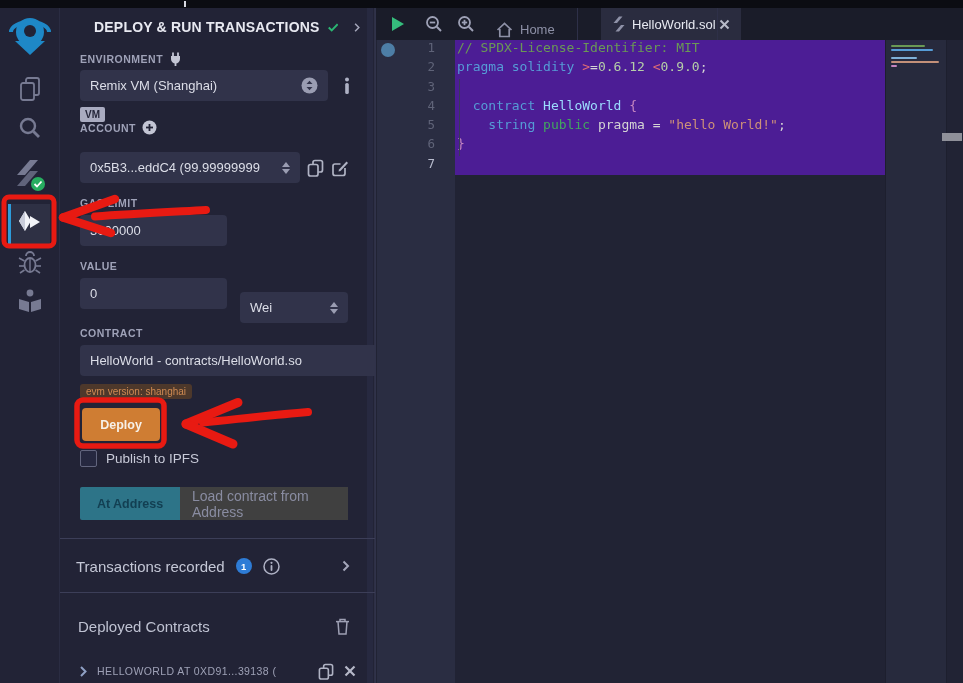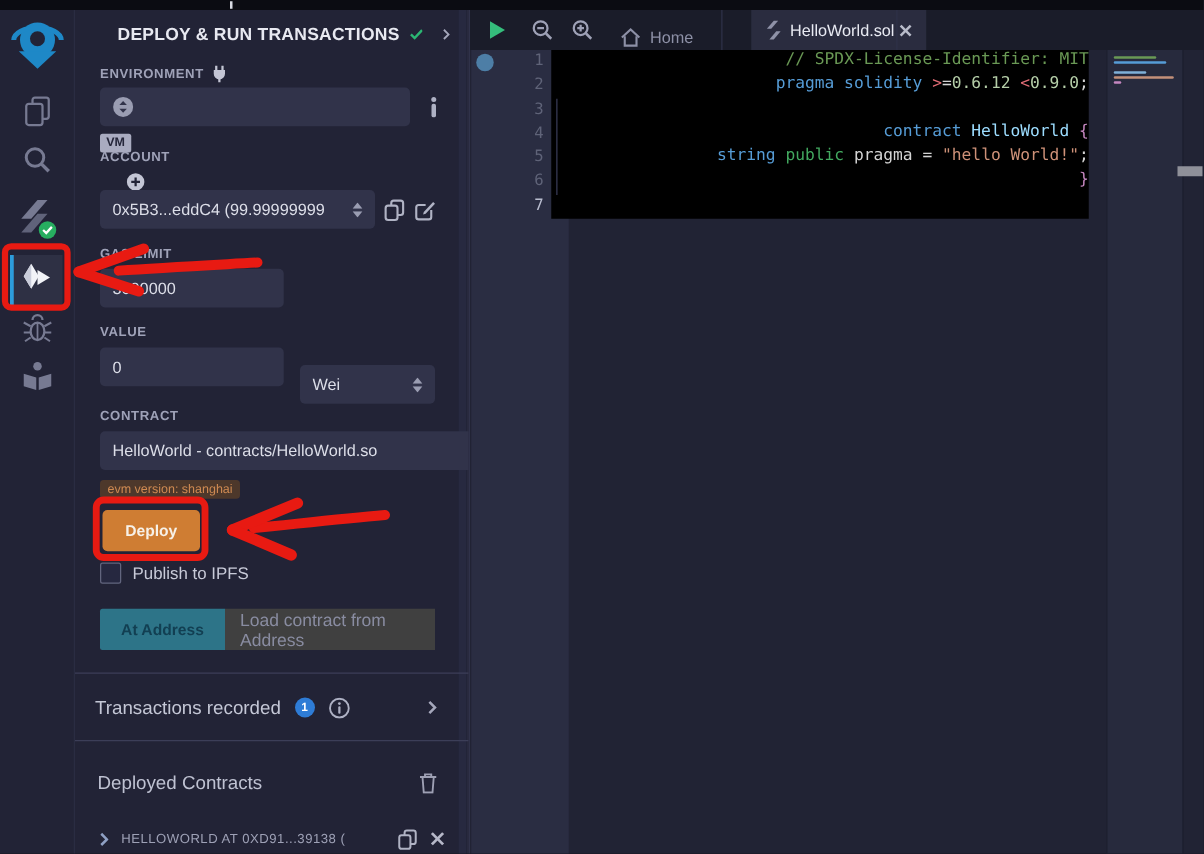--- a/index.html
+++ b/index.html
@@ -57,21 +57,21 @@
   .tb-sep{position:absolute;top:0;width:1px;height:32px;background:#2e3048;}
   .hometab{position:absolute;left:106px;top:0;height:43px;display:flex;align-items:center;gap:7px;padding:0 14px;
       color:#8d90a6;font-size:13px;cursor:pointer;justify-content:flex-end;}
   .activetab{position:absolute;left:201px;top:0;width:140px;height:32px;background:#2a2c3f;display:flex;align-items:center;cursor:pointer;margin-left:24px;}
   .activetab .tlabel{color:#e8eaf2;font-size:13px;margin-left:7px;}
   .gutter{position:absolute;left:1px;top:32px;width:78px;bottom:0;background:#2a2d42;}
   .ln{height:19.3px;line-height:19.3px;text-align:right;padding-right:20px;color:#5f6378;
       font:12.5px "DejaVu Sans Mono",monospace;}
   .ln-cur{color:#b9bdcf;}
   .gdot{position:absolute;left:4px;top:3px;width:14px;height:14px;border-radius:50%;background:#4d7ea6;}
-  .band{position:absolute;left:65px;top:32px;width:430px;height:135px;background:#000000;text-align:right;}
+  .band{position:absolute;left:79px;top:32px;width:430px;height:135px;background:#4c1d95;}
   .cl{height:19.3px;line-height:19.3px;white-space:pre;font:13px "DejaVu Sans Mono",monospace;color:#d4d4d4;padding-left:2px;}
   .iguide{position:absolute;left:4px;top:39px;width:1px;height:77px;background:#383b57;}
   .t-plain{color:#d4d4d4;} .t-comment{color:#6A9955;} .t-kw{color:#569cd6;}
   .t-op{color:#e06c75;}   .t-num{color:#b5cea8;}     .t-type{color:#9cdcfe;}
   .t-vis{color:#42a85f;}  .t-str{color:#ce9178;}     .t-brace{color:#c586c0;}
   .minimap{position:absolute;left:509px;top:32px;width:61px;bottom:0;background:#272a3d;border-left:1px solid #1d1f2e;box-sizing:border-box;}
   .mrow{height:3px;margin:1px 0 0 5px;display:flex;}
   .mrow span{height:2px;border-radius:1px;display:block;}
   .scrollcol{position:absolute;left:570px;top:32px;width:18px;bottom:0;background:#212334;border-left:1px solid #1d1f2e;box-sizing:border-box;}
   .scrollhandle{position:absolute;left:566px;top:125px;width:20px;height:8px;background:#8f9099;cursor:grab;}
@@ -169,33 +169,34 @@
     <div class="lbl" style="top:44px;">
       <span>ENVIRONMENT</span>
       <svg class="ic" width="13" height="14" viewBox="0 0 13 14">
         <line x1="4" y1="0.5" x2="4" y2="4" stroke="#c3c5d4" stroke-width="1.8"></line>
         <line x1="9" y1="0.5" x2="9" y2="4" stroke="#c3c5d4" stroke-width="1.8"></line>
         <path d="M2 4 h9 v3 a4.5 4.5 0 0 1 -9 0 Z" fill="#c3c5d4"></path>
         <line x1="6.5" y1="11" x2="6.5" y2="14" stroke="#c3c5d4" stroke-width="1.8"></line>
       </svg>
     </div>
     <div class="select" style="left:20px;top:62px;width:248px;">
+      <span class="val">Remix VM (Shanghai)</span>
       <svg class="ic" width="17" height="17" viewBox="0 0 17 17">
         <circle cx="8.5" cy="8.5" r="8" fill="#9a9db2"></circle>
         <path d="M5.5 7 L8.5 3.8 L11.5 7 Z" fill="#31334a"></path>
         <path d="M5.5 10 L8.5 13.2 L11.5 10 Z" fill="#31334a"></path>
       </svg>
     </div>
     <svg class="ic abs" style="left:281px;top:69px;" width="12" height="17" viewBox="0 0 12 17">
       <circle cx="6" cy="2.5" r="2" fill="#aeb1c4"></circle>
       <rect x="4.2" y="6" width="3.6" height="11" rx="1.6" fill="#aeb1c4"></rect>
     </svg>
     <span class="vmbadge">VM</span>
 
-    <div class="lbl" style="top:112px;flex-direction:column;">
+    <div class="lbl" style="top:112px;">
       <span>ACCOUNT</span>
       <svg class="ic" width="15" height="15" viewBox="0 0 15 15">
         <circle cx="7.5" cy="7.5" r="7" fill="#c3c5d4"></circle>
         <line x1="7.5" y1="4" x2="7.5" y2="11" stroke="#222336" stroke-width="1.8"></line>
         <line x1="4" y1="7.5" x2="11" y2="7.5" stroke="#222336" stroke-width="1.8"></line>
       </svg>
     </div>
     <div class="select" style="left:20px;top:144px;width:220px;">
       <span class="val">0x5B3...eddC4 (99.99999999</span>
       <span class="spin">

